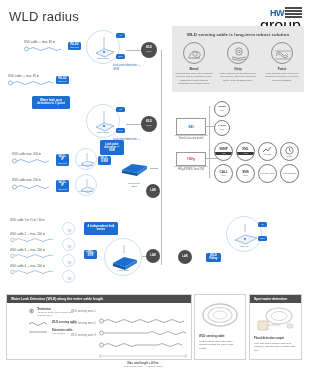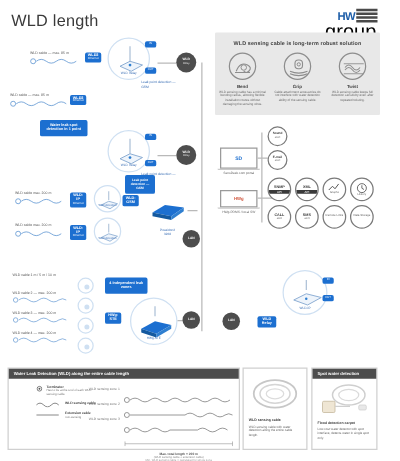--- a/index.html
+++ b/index.html
@@ -104,21 +104,21 @@
   .prod-img { display:flex; align-items:center; justify-content:center; }
   .prod-txt { font-size:2.5px; color:#666; line-height:1.35; padding:0 4px; }
   .prod-txt b { color:#444; display:block; font-size:2.8px;
     margin-bottom:1px; }
 </style>
 </head>
 <body>
 
 <div class="page">
 
-  <div class="title">WLD length</div>
+  <div class="title">WLD radius</div>
   <div class="logo">
     <span class="hw">HW</span>
     <span class="bars">
         <i></i>
         <i></i>
         <i></i>
         <i></i>
       </span>
   </div>
   <div style="position:absolute;right:7px;top:17px;">

